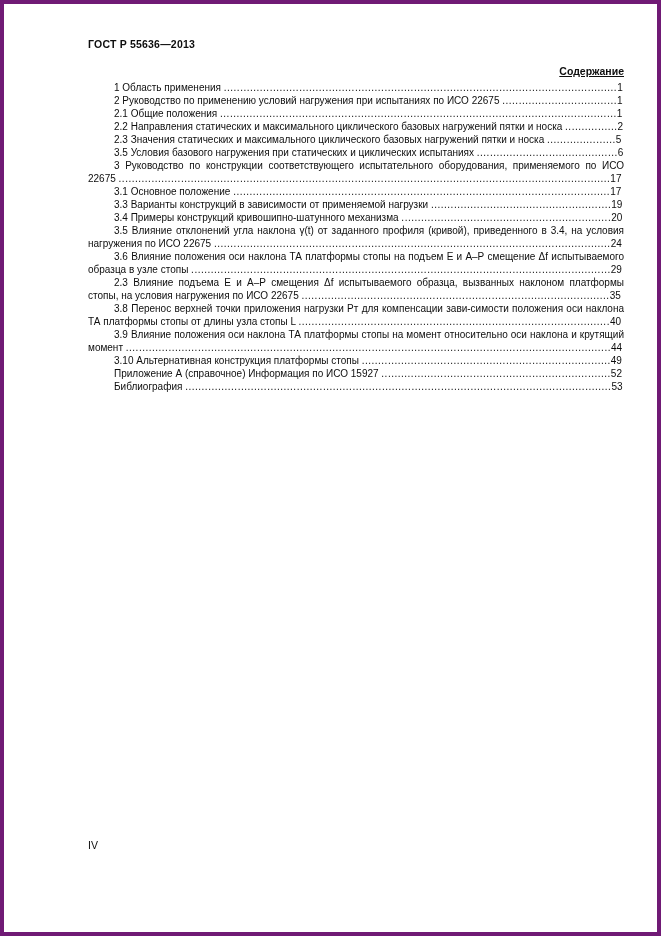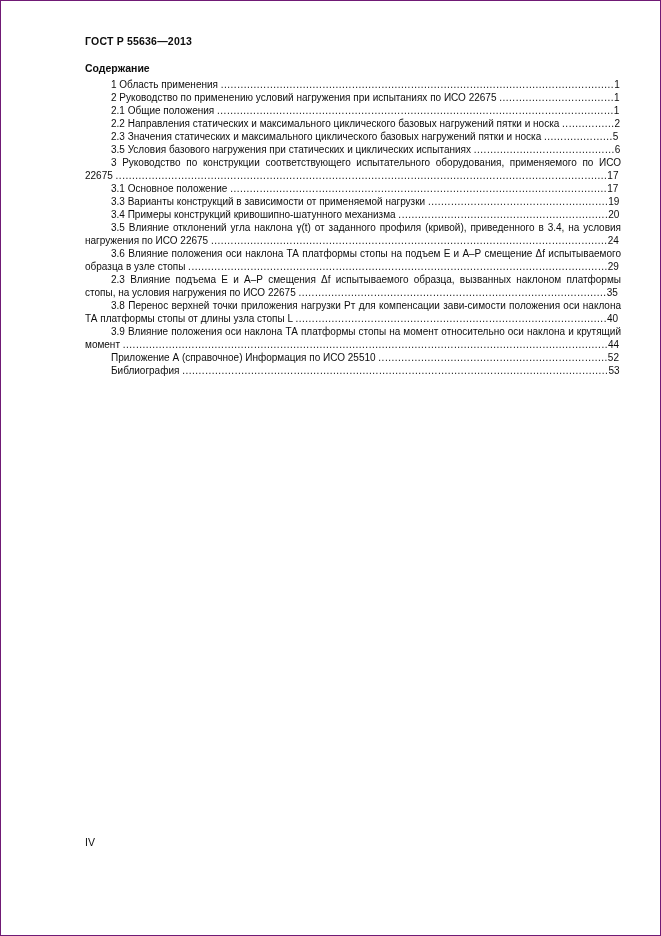--- a/index.html
+++ b/index.html
@@ -6,41 +6,42 @@
     margin: 0;
     padding: 0;
     background: #ffffff;
   }
   .page {
     position: relative;
     width: 661px;
     height: 936px;
     box-sizing: border-box;
     background: #ffffff;
-    border: 1px solid #701a75;
+    border: 4px solid #701a75;
     font-family: "Liberation Sans", "DejaVu Sans", sans-serif;
     color: #0d0d0d;
     overflow: hidden;
   }
   .doc-number {
     position: absolute;
     left: 84px;
     top: 34px;
     font-size: 10.5px;
     font-weight: bold;
     letter-spacing: 0.2px;
   }
   .toc-title {
     position: absolute;
     left: 84px;
     width: 536px;
     top: 61px;
-    text-align: left;
+    text-align: right;
     font-size: 10.5px;
     font-weight: bold;
+    text-decoration: underline;
   }
   .toc {
     position: absolute;
     left: 84px;
     top: 77px;
     width: 536px;
     font-size: 10px;
     line-height: 13px;
   }
   .toc-entry {
@@ -77,18 +78,19 @@
       <div class="toc-entry"><span class="toc-text">3.5 Условия базового нагружения при статических и циклических испытаниях </span><span class="toc-dots">...........................................</span><span class="toc-page">6</span></div>
       <div class="toc-entry"><span class="toc-text">3 Руководство по конструкции соответствующего испытательного оборудования, применяемого по ИСО 22675 </span><span class="toc-dots">......................................................................................................................................................</span><span class="toc-page">17</span></div>
       <div class="toc-entry"><span class="toc-text">3.1 Основное положение </span><span class="toc-dots">...................................................................................................................</span><span class="toc-page">17</span></div>
       <div class="toc-entry"><span class="toc-text">3.3 Варианты конструкций в зависимости от применяемой нагрузки </span><span class="toc-dots">.......................................................</span><span class="toc-page">19</span></div>
       <div class="toc-entry"><span class="toc-text">3.4 Примеры конструкций кривошипно-шатунного механизма </span><span class="toc-dots">................................................................</span><span class="toc-page">20</span></div>
       <div class="toc-entry"><span class="toc-text">3.5 Влияние отклонений угла наклона γ(t) от заданного профиля (кривой), приведенного в 3.4, на условия нагружения по ИСО 22675 </span><span class="toc-dots">.........................................................................................................................</span><span class="toc-page">24</span></div>
       <div class="toc-entry"><span class="toc-text">3.6 Влияние положения оси наклона ТА платформы стопы на подъем Е и А–Р смещение Δf испытываемого образца в узле стопы </span><span class="toc-dots">................................................................................................................................</span><span class="toc-page">29</span></div>
       <div class="toc-entry"><span class="toc-text">2.3 Влияние подъема Е и А–Р смещения Δf испытываемого образца, вызванных наклоном платформы стопы, на условия нагружения по ИСО 22675 </span><span class="toc-dots">..............................................................................................</span><span class="toc-page">35</span></div>
       <div class="toc-entry"><span class="toc-text">3.8 Перенос верхней точки приложения нагрузки Pт для компенсации зави-симости положения оси наклона ТА платформы стопы от длины узла стопы L </span><span class="toc-dots">...............................................................................................</span><span class="toc-page">40</span></div>
       <div class="toc-entry"><span class="toc-text">3.9 Влияние положения оси наклона ТА платформы стопы на момент относительно оси наклона и крутящий момент </span><span class="toc-dots">....................................................................................................................................................</span><span class="toc-page">44</span></div>
-      <div class="toc-entry"><span class="toc-text">Приложение А (справочное) Информация по ИСО 25510 </span><span class="toc-dots">......................................................................</span><span class="toc-page">52</span></div>
+      <div class="toc-entry"><span class="toc-text">3.10 Альтернативная конструкция платформы стопы </span><span class="toc-dots">............................................................................</span><span class="toc-page">49</span></div>
+      <div class="toc-entry"><span class="toc-text">Приложение А (справочное) Информация по ИСО 15927 </span><span class="toc-dots">......................................................................</span><span class="toc-page">52</span></div>
       <div class="toc-entry"><span class="toc-text">Библиография </span><span class="toc-dots">..................................................................................................................................</span><span class="toc-page">53</span></div>
     </div>
 
   <div class="footer-page-num">IV</div>
 </div>
 
 </body></html>

